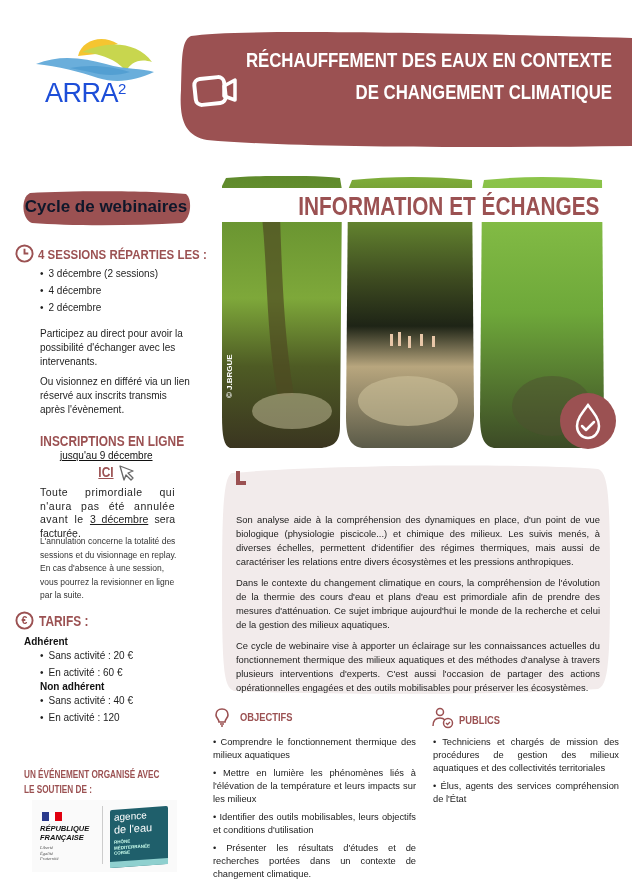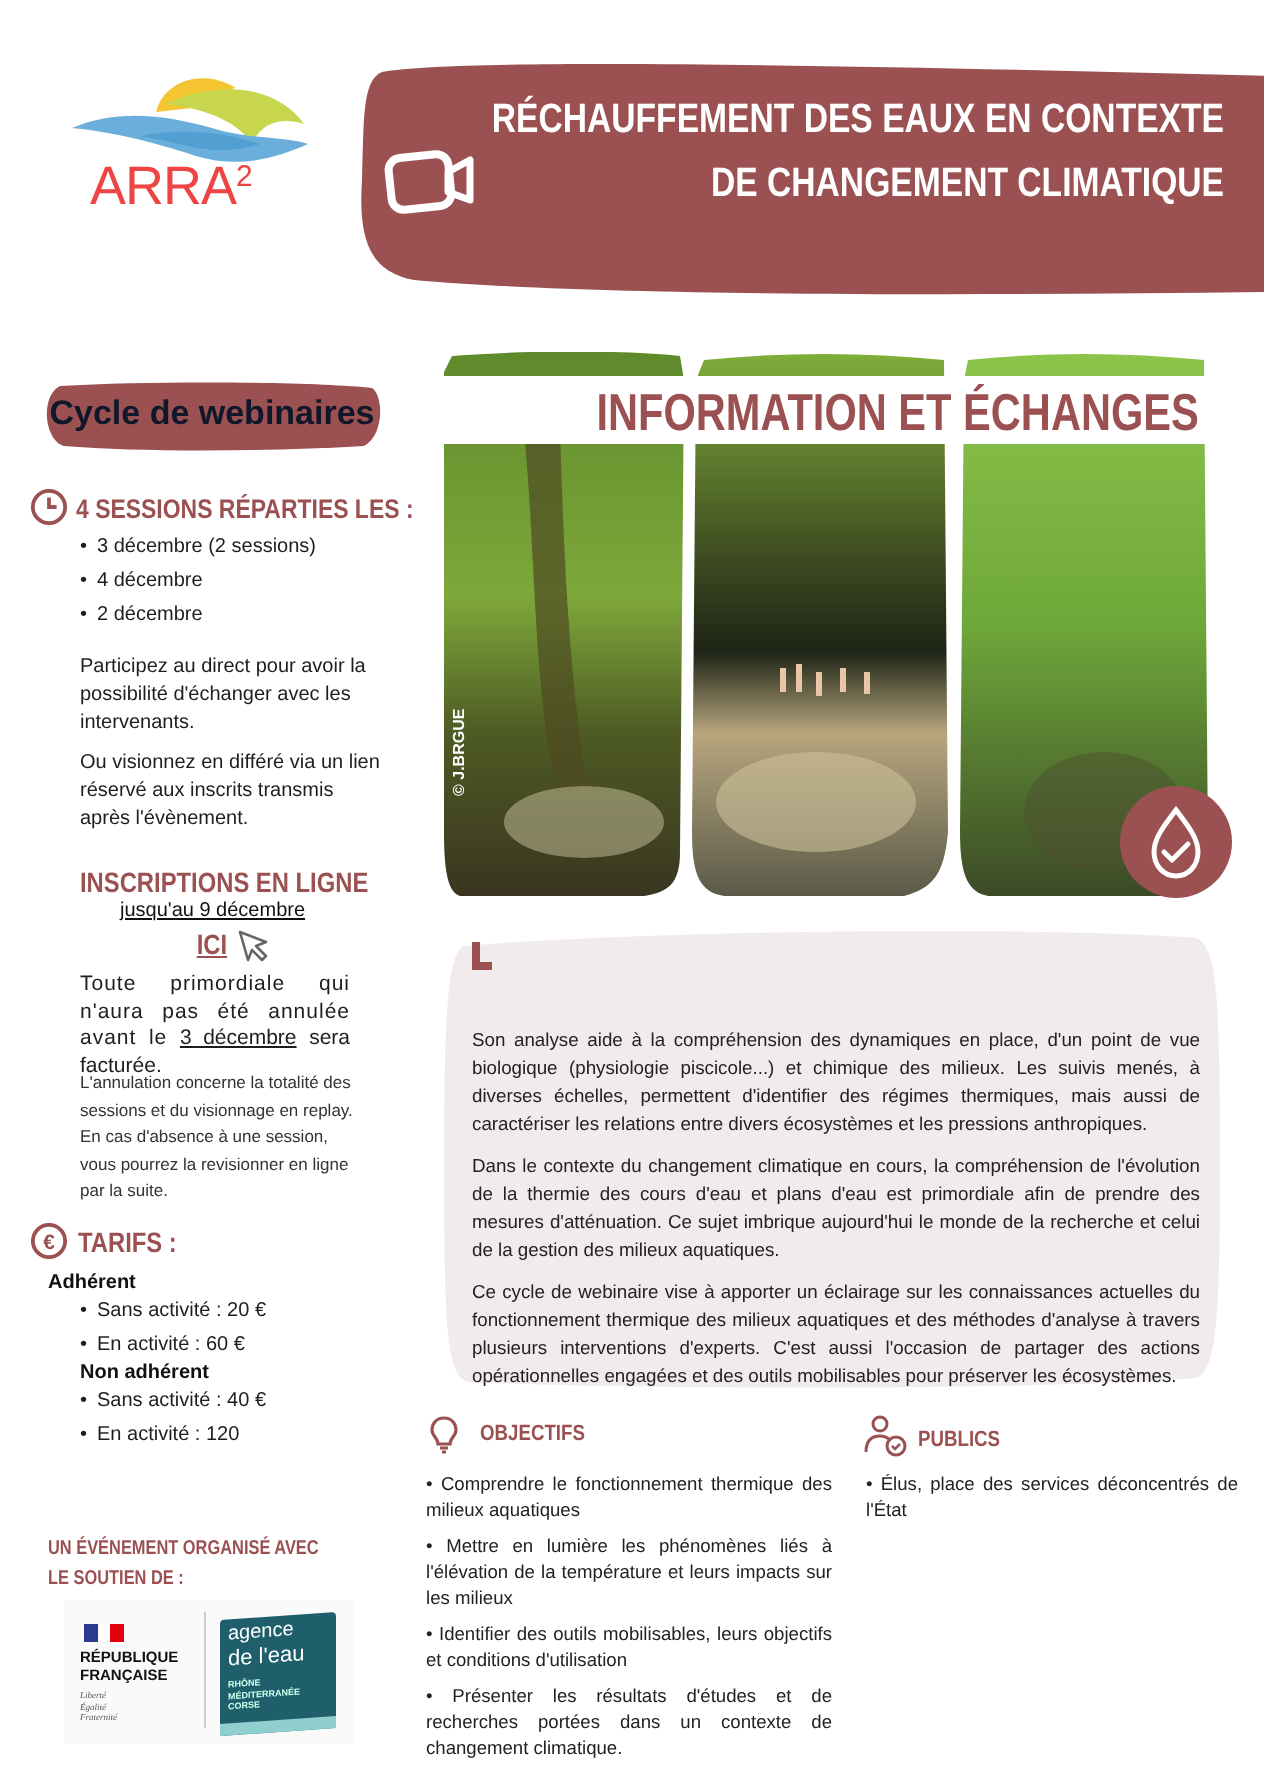--- a/index.html
+++ b/index.html
@@ -1,21 +1,21 @@
 <!DOCTYPE html>
 <html><head>
 <meta charset="utf-8">
 <style>
   * { box-sizing: border-box; margin: 0; padding: 0; }
   html, body { width: 632px; height: 896px; background: #ffffff; overflow: hidden; }
   body { position: relative; font-family: "Liberation Sans", "DejaVu Sans", sans-serif; color: #1e1e1e; }
 
   
   .logo { position: absolute; left: 30px; top: 28px; width: 130px; height: 80px; }
-  .logo-text { position: absolute; left: 45px; top: 78px; font-size: 27px; color: #ef4444; letter-spacing: -0.5px; font-family: "Liberation Sans", sans-serif; }
+  .logo-text { position: absolute; left: 45px; top: 78px; font-size: 27px; color: #1d4ed8; letter-spacing: -0.5px; font-family: "Liberation Sans", sans-serif; }
   .logo-text sup { font-size: 15px; vertical-align: top; position: relative; top: 2px; }
 
   .banner { position: absolute; left: 177px; top: 30px; width: 460px; height: 122px; }
   .banner-title { position: absolute; right: 20px; top: 44px; text-align: right; color: #ffffff; font-size: 20.5px; line-height: 32px; transform: scaleX(0.82); transform-origin: right top; width: 520px; font-weight: bold; }
   .banner-icon { position: absolute; left: 192px; top: 72px; width: 46px; height: 38px; }
 
   
   .cycle-pill { position: absolute; left: 20px; top: 190px; width: 172px; height: 36px; }
   .cycle-label { position: absolute; left: 20px; top: 190px; width: 172px; height: 36px; line-height: 34px; text-align: center; color: #0f172a; font-size: 17px; font-weight: bold; }
 
@@ -29,21 +29,21 @@
 
   .ici { position: absolute; left: 97px; top: 464px; font-size: 14px; font-weight: bold; color: #9b5152; text-decoration: underline; transform: scaleX(0.85); }
 
   .tarif-sub { position: absolute; font-size: 10px; font-weight: bold; color: #111; }
 
   .partner-h { position: absolute; left: 24px; top: 767px; font-size: 10px; line-height: 15px; color: #9b5152; font-weight: bold; transform: scaleX(0.82); transform-origin: left top; width: 200px; }
 
   .partner-box { position: absolute; left: 32px; top: 800px; width: 145px; height: 72px; background: #fafafa; }
   .rf-flag { position: absolute; left: 10px; top: 12px; width: 20px; height: 9px; display: flex; }
   .rf-flag span { flex: 1; }
-  .rf-text { position: absolute; left: 8px; top: 24px; font-size: 7.5px; font-weight: bold; line-height: 9px; color: #111; }
+  .rf-text { position: absolute; left: 8px; top: 24px; font-size: 7.5px; font-weight: bold; line-height: 9px; color: #111; font-style: italic; }
   .rf-motto { position: absolute; left: 8px; top: 45px; font-size: 4.5px; font-style: italic; line-height: 5.5px; color: #555; font-family: "Liberation Serif", serif; }
   .rf-sep { position: absolute; left: 70px; top: 6px; width: 1px; height: 58px; background: #ccc; }
   .agence { position: absolute; left: 78px; top: 8px; width: 58px; height: 58px; background: #1f5f6b; transform: skewY(-4deg); border-radius: 2px; }
   .agence-stripe { position: absolute; left: 0; bottom: 0; width: 100%; height: 6px; background: #8fd0cf; }
   .ag-t1 { position: absolute; left: 4px; top: 3px; font-size: 10px; color: #fff; line-height: 10px; }
   .ag-t2 { position: absolute; left: 4px; top: 14px; font-size: 11px; color: #fff; line-height: 12px; }
   .ag-t3 { position: absolute; left: 4px; top: 30px; font-size: 4.5px; font-weight: bold; color: #cfe; line-height: 5.5px; }
 
   
   .photo-strip { position: absolute; left: 222px; top: 176px; width: 384px; height: 275px; }
@@ -238,14 +238,15 @@
 </div>
 
 <svg style="position:absolute;left:432px;top:707px;width:22px;height:22px;" viewBox="0 0 22 22">
   <circle cx="8" cy="5" r="3.5" fill="none" stroke="#9b5152" stroke-width="1.5"></circle>
   <path d="M1 19 C1 13 4 11 8 11 C10 11 12 12 13 13" fill="none" stroke="#9b5152" stroke-width="1.5"></path>
   <circle cx="16" cy="16" r="4.5" fill="none" stroke="#9b5152" stroke-width="1.5"></circle>
   <path d="M14 16 L15.5 17.5 L18 15" fill="none" stroke="#9b5152" stroke-width="1.3"></path>
 </svg>
 <div class="section-h" style="left:459px;top:714px;font-size:11px;">PUBLICS</div>
 <div class="col-text" style="left:433px;top:736px;width:186px;">
-  <p>• Élus, place des services déconcentrés de l'État</p>
+  <p>• Techniciens et chargés de mission des procédures de gestion des milieux aquatiques et des collectivités territoriales</p>
+  <p>• Élus, agents des services compréhension de l'État</p>
 </div>
 
 </body></html>

